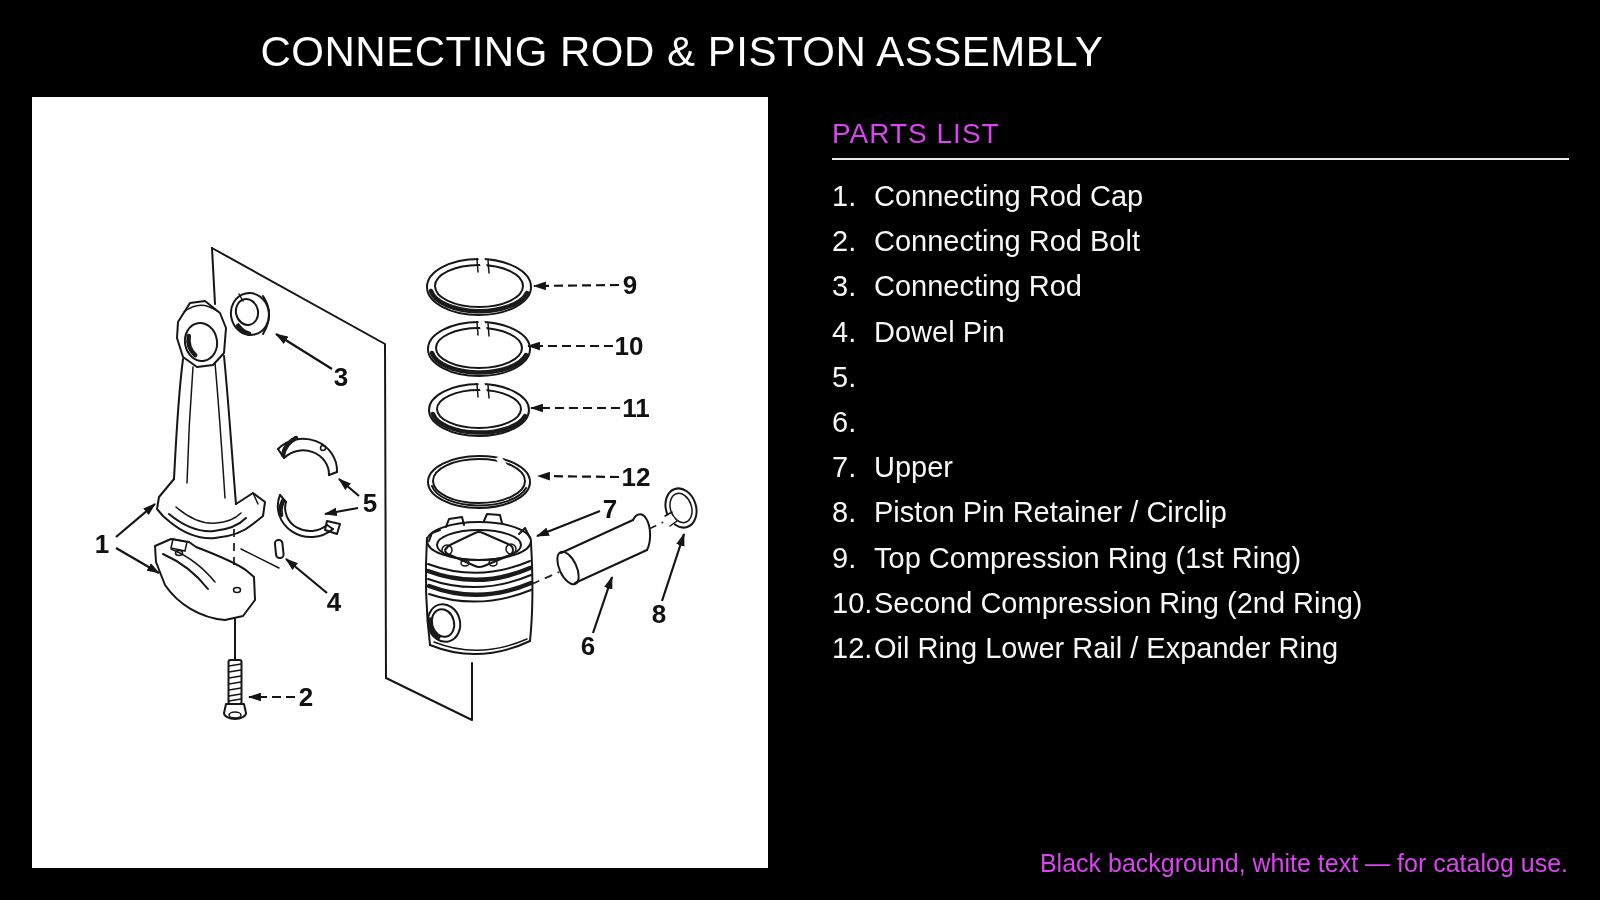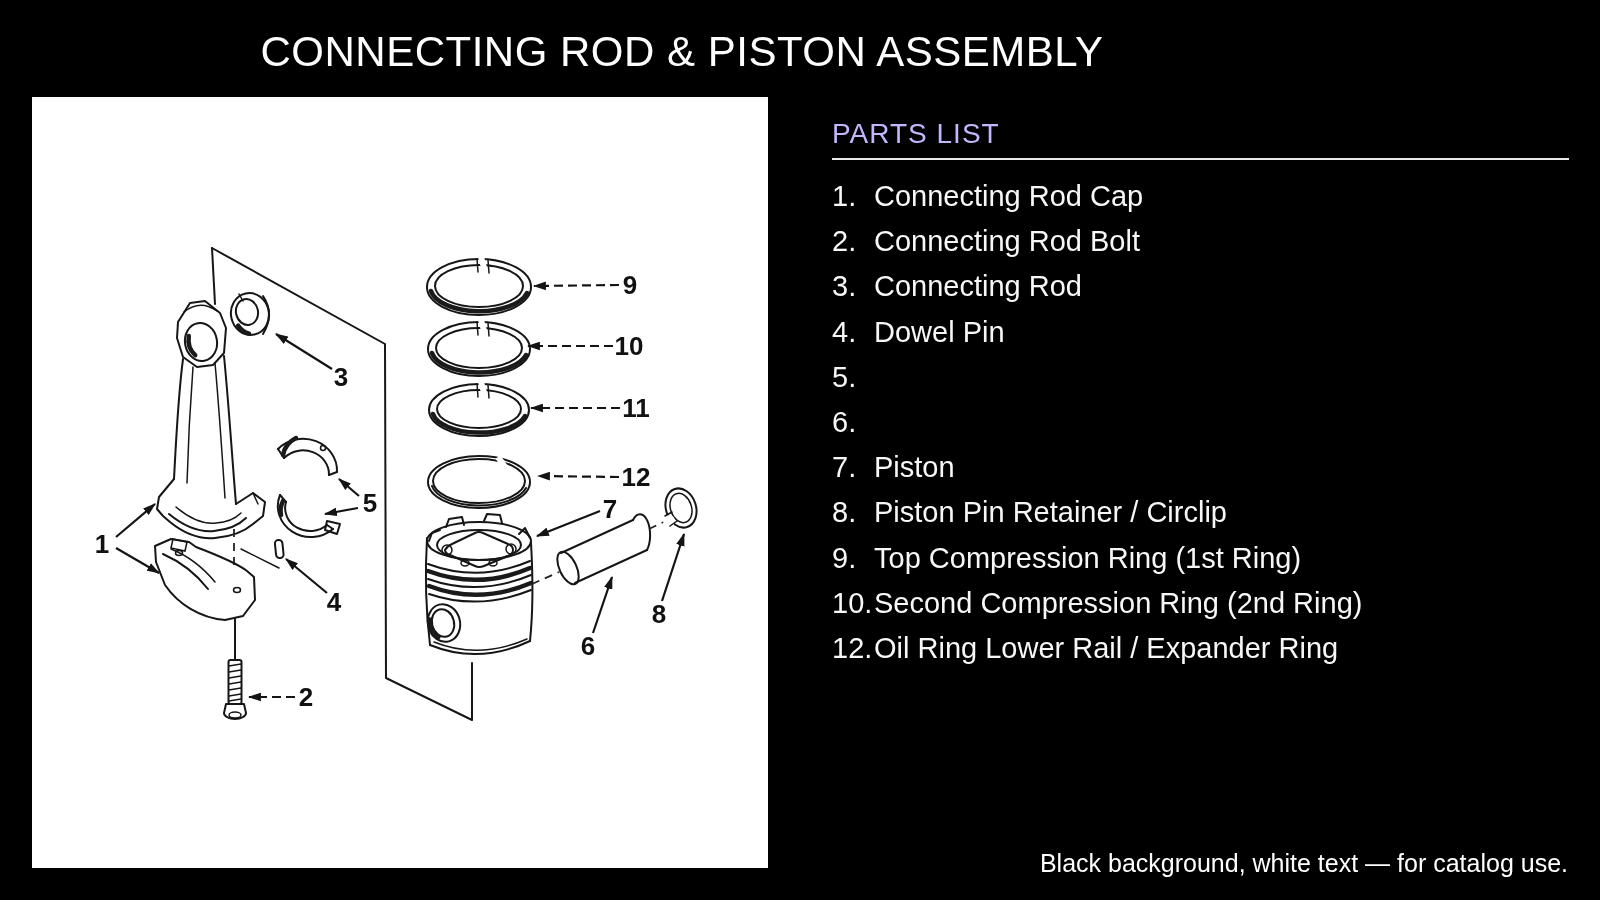--- a/index.html
+++ b/index.html
@@ -9,34 +9,34 @@
   }
   .page-title{
     position:absolute;top:22px;left:0;width:1364px;text-align:center;
     color:#fff;font-size:42px;line-height:60px;letter-spacing:.5px;font-weight:400;
   }
   .figure-panel{
     position:absolute;left:32px;top:97px;width:736px;height:771px;background:#fff;
   }
   .figure-panel svg{display:block;width:736px;height:771px;}
   .parts-heading{
-    position:absolute;left:832px;top:112px;color:#c4b5fd;
+    position:absolute;left:832px;top:112px;color:#d946ef;
     font-size:28px;line-height:44px;font-weight:400;letter-spacing:1px;
   }
   .parts-rule{
     position:absolute;left:832px;top:158px;width:737px;height:2px;background:#e9e9e9;
   }
   .parts-list{
     position:absolute;left:832px;top:174px;width:740px;
     list-style:none;margin:0;padding:0;color:#f7f7f7;font-size:29px;
   }
   .parts-list li{height:45.2px;display:flex;align-items:center;white-space:nowrap;}
   .parts-list .num{display:inline-block;min-width:42px;}
   .footer-note{
-    position:absolute;right:32px;top:848px;color:#ffffff;
+    position:absolute;right:32px;top:848px;color:#d946ef;
     font-size:25px;line-height:30px;white-space:nowrap;
   }
   
   .ink{stroke:#161616;fill:none;stroke-width:2;stroke-linecap:round;stroke-linejoin:round;}
   .ink-thin{stroke:#161616;fill:none;stroke-width:1.5;stroke-linecap:round;}
   .ink-heavy{stroke:#1a1a1a;fill:none;stroke-width:4.5;stroke-linecap:round;}
   .lead{stroke:#141414;fill:none;stroke-width:2.2;}
   .lead-dash{stroke:#141414;fill:none;stroke-width:2.2;stroke-dasharray:9 5;}
   .axis-dash{stroke:#222;fill:none;stroke-width:1.8;stroke-dasharray:8 6;}
   .callout{font-family:"Liberation Sans",sans-serif;font-size:26px;font-weight:bold;fill:#111;}
@@ -246,21 +246,21 @@
       <span>Dowel Pin</span>
     </li>
   <li>
       <span class="num">5.</span>
     </li>
   <li>
       <span class="num">6.</span>
     </li>
   <li>
       <span class="num">7.</span>
-      <span>Piston</span>
+      <span>Upper</span>
     </li>
   <li>
       <span class="num">8.</span>
       <span>Piston Pin Retainer / Circlip</span>
     </li>
   <li>
       <span class="num">9.</span>
       <span>Top Compression Ring (1st Ring)</span>
     </li>
   <li>

